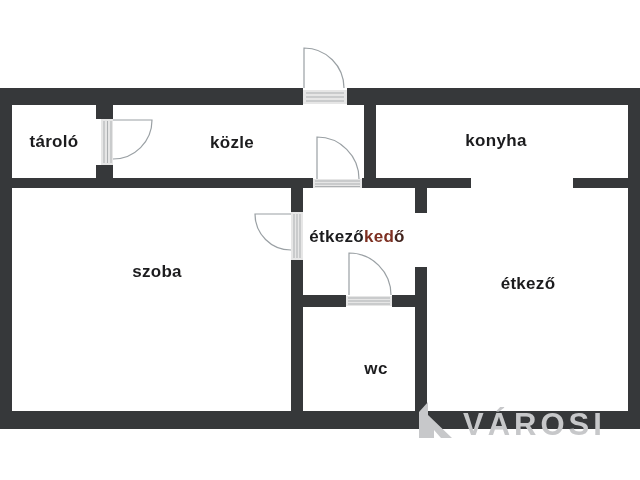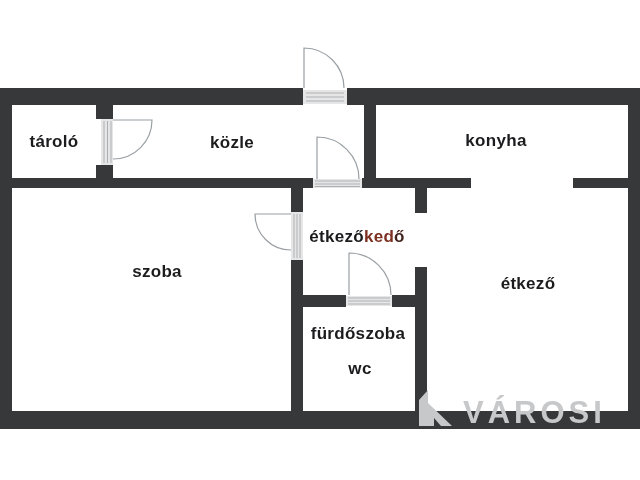--- a/index.html
+++ b/index.html
@@ -17,21 +17,21 @@
     font-size:17px;
     font-weight:600;
     letter-spacing:0.3px;
     color:#1c1c1e;
     white-space:nowrap;
   }
   .label .accent{color:#7e3022;margin-top:41px;}
   .label .accent-dark{color:#42231d;}
   .watermark{
     position:absolute;
-    left:418px;top:388px;
+    left:418px;top:400px;
     display:flex;
     align-items:flex-start;
     color:#c7c8ca;
   }
   .wm-logo{display:block;margin-right:11px;}
   .wm-text{
     font-size:31px;
     font-weight:700;
     letter-spacing:4px;
     line-height:1;
@@ -110,23 +110,22 @@
   <div class="label" style="left:496px;top:141px">konyha</div>
 
   <div class="label" style="left:157px;top:272px">szoba</div>
 
   <div class="label" style="left:357px;top:237px">
     <span>étkező</span><span class="accent">ked</span><span class="accent-dark">ő</span>
   </div>
 
   <div class="label" style="left:528px;top:284px">étkező</div>
 
-  <div class="label" style="left:358px;top:334px">fürdőszoba</div>
 
-  <div class="label" style="left:360px;top:369px">wc</div>
+  <div class="label" style="left:376px;top:369px">wc</div>
 
   <div class="watermark">
     <svg class="wm-logo" width="34" height="38" viewBox="0 0 34 38">
       <path d="M1,38 L1,12 L10,2 L10,15 L34,38 L23,38 L16,30 L16,38 Z" fill="#c7c8ca"></path>
     </svg>
     <span class="wm-text">VÁROSI</span>
   </div>
 
 </div>
 

